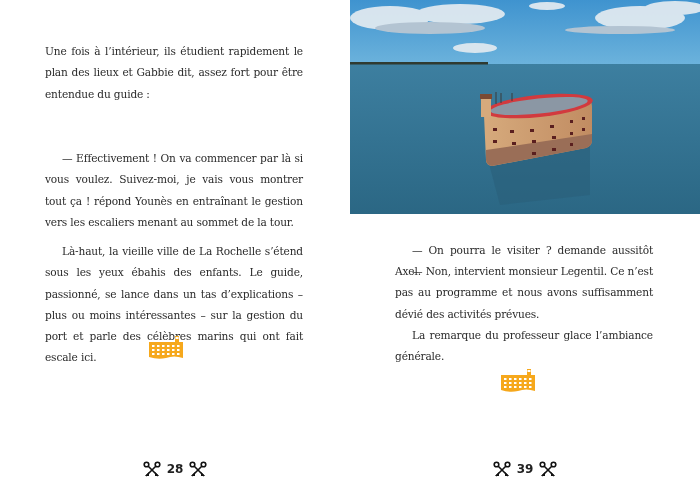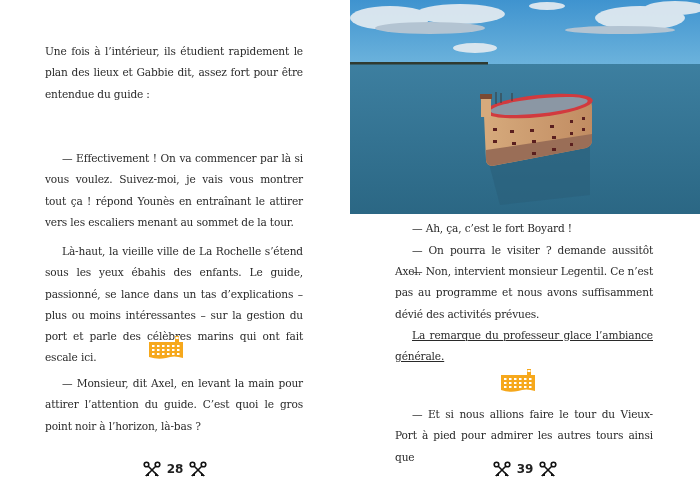--- a/index.html
+++ b/index.html
@@ -16,21 +16,21 @@
             align-items:center; gap:6px; }
   .pagenum { font-family:"DejaVu Sans", sans-serif; font-weight:bold; font-size:12px; color:#222; }
   .keys { width:18px; height:16px; }
   .illustration { position:absolute; left:0; top:0; width:350px; height:214px; }
 </style>
 </head>
 <body>
 
 <div class="page page-left">
   <p class="para" style="top:41px;"><span>Une fois à l’intérieur, ils étudient rapidement le plan des lieux et Gabbie dit, assez fort pour être entendue du guide :</span></p>
-  <p class="para" style="top:148px;"><span class="ind"></span><span>— Effectivement ! On va commencer par là si vous voulez. Suivez-moi, je vais vous montrer tout ça ! répond Younès en entraînant le attirer vers les escaliers menant au sommet de la tour.</span></p>
+  <p class="para" style="top:148px;"><span class="ind"></span><span>— Effectivement ! On va commencer par là si vous voulez. Suivez-moi, je vais vous montrer tout ça ! répond Younès en entraînant le gestion vers les escaliers menant au sommet de la tour.</span></p>
   <p class="para" style="top:241px;"><span class="ind"></span><span>Là-haut, la vieille ville de La Rochelle s’étend sous les yeux ébahis des enfants. Le guide, passionné, se lance dans un tas d’explications – plus ou moins intéressantes – sur la gestion du port et parle des célèbres marins qui ont fait escale ici.</span></p>
 
   <svg class="ornament" style="left:148px; top:336px;" viewBox="0 0 36 24">
     <rect x="27" y="0" width="4" height="7" fill="#f6a81c"></rect>
     <rect x="27.5" y="1" width="3" height="2" fill="#fff"></rect>
     <path d="M1 6 L35 6 L35 22 Q26 19 18 22 Q10 24 1 21 Z" fill="#f6a81c"></path>
     <g fill="#fff">
       <rect x="4" y="9" width="2.5" height="2"></rect>
         <rect x="9" y="9" width="2.5" height="2"></rect>
         <rect x="14" y="9" width="2.5" height="2"></rect>
@@ -45,21 +45,20 @@
         <rect x="29" y="13" width="2.5" height="2"></rect>
       <rect x="4" y="17" width="2.5" height="2"></rect>
         <rect x="9" y="17" width="2.5" height="2"></rect>
         <rect x="14" y="17" width="2.5" height="2"></rect>
         <rect x="19" y="17" width="2.5" height="2"></rect>
         <rect x="24" y="17" width="2.5" height="2"></rect>
         <rect x="29" y="17" width="2.5" height="2"></rect>
     </g>
   </svg>
 
-  <p class="para" style="top:373px;"><span class="ind"></span><span>— Monsieur, dit Axel, en levant la main pour attirer l’attention du guide. C’est quoi le gros point noir à l’horizon, là-bas ?</span></p>
 
   <div class="footer">
     <svg class="keys" viewBox="0 0 18 16">
       <g stroke="#111" stroke-width="1.6" fill="none">
           <circle cx="3.5" cy="3.5" r="2.3"></circle>
           <circle cx="14.5" cy="3.5" r="2.3"></circle>
           <line x1="5" y1="5" x2="15" y2="15"></line>
           <line x1="13" y1="5" x2="3" y2="15"></line>
         </g>
       <g fill="#111">
@@ -143,24 +142,23 @@
         <rect x="182" y="140" width="4" height="3"></rect>
         <rect x="202" y="136" width="4" height="3"></rect>
         <rect x="220" y="132" width="3" height="3"></rect>
         <rect x="232" y="128" width="3" height="3"></rect>
       <rect x="182" y="152" width="4" height="3"></rect>
         <rect x="202" y="148" width="4" height="3"></rect>
         <rect x="220" y="143" width="3" height="3"></rect>
     </g>
   </svg>
 
-  <p class="para" style="top:218px;"><span class="ind"></span><span>— Ah, ça, c’est le fort Boyard !</span></p>
   <p class="para" style="top:261px;"><span class="ind"></span><span>— Non, intervient monsieur Legentil. Ce n’est pas au programme et nous avons suffisamment dévié des activités prévues.</span></p>
   <p class="para" style="top:240px;"><span class="ind"></span><span>— On pourra le visiter ? demande aussitôt Axel.</span></p>
-  <p class="para" style="top:325px;text-decoration:underline;"><span class="ind"></span><span>La remarque du professeur glace l’ambiance générale.</span></p>
+  <p class="para" style="top:325px;"><span class="ind"></span><span>La remarque du professeur glace l’ambiance générale.</span></p>
 
   <svg class="ornament" style="left:150px; top:369px;" viewBox="0 0 36 24">
     <rect x="27" y="0" width="4" height="7" fill="#f6a81c"></rect>
     <rect x="27.5" y="1" width="3" height="2" fill="#fff"></rect>
     <path d="M1 6 L35 6 L35 22 Q26 19 18 22 Q10 24 1 21 Z" fill="#f6a81c"></path>
     <g fill="#fff">
       <rect x="4" y="9" width="2.5" height="2"></rect>
         <rect x="9" y="9" width="2.5" height="2"></rect>
         <rect x="14" y="9" width="2.5" height="2"></rect>
         <rect x="19" y="9" width="2.5" height="2"></rect>
@@ -174,21 +172,20 @@
         <rect x="29" y="13" width="2.5" height="2"></rect>
       <rect x="4" y="17" width="2.5" height="2"></rect>
         <rect x="9" y="17" width="2.5" height="2"></rect>
         <rect x="14" y="17" width="2.5" height="2"></rect>
         <rect x="19" y="17" width="2.5" height="2"></rect>
         <rect x="24" y="17" width="2.5" height="2"></rect>
         <rect x="29" y="17" width="2.5" height="2"></rect>
     </g>
   </svg>
 
-  <p class="para" style="top:404px;"><span class="ind"></span><span>— Et si nous allions faire le tour du Vieux-Port à pied pour admirer les autres tours ainsi que</span></p>
 
   <div class="footer">
     <svg class="keys" viewBox="0 0 18 16">
       <g stroke="#111" stroke-width="1.6" fill="none">
           <circle cx="3.5" cy="3.5" r="2.3"></circle>
           <circle cx="14.5" cy="3.5" r="2.3"></circle>
           <line x1="5" y1="5" x2="15" y2="15"></line>
           <line x1="13" y1="5" x2="3" y2="15"></line>
         </g>
       <g fill="#111">

